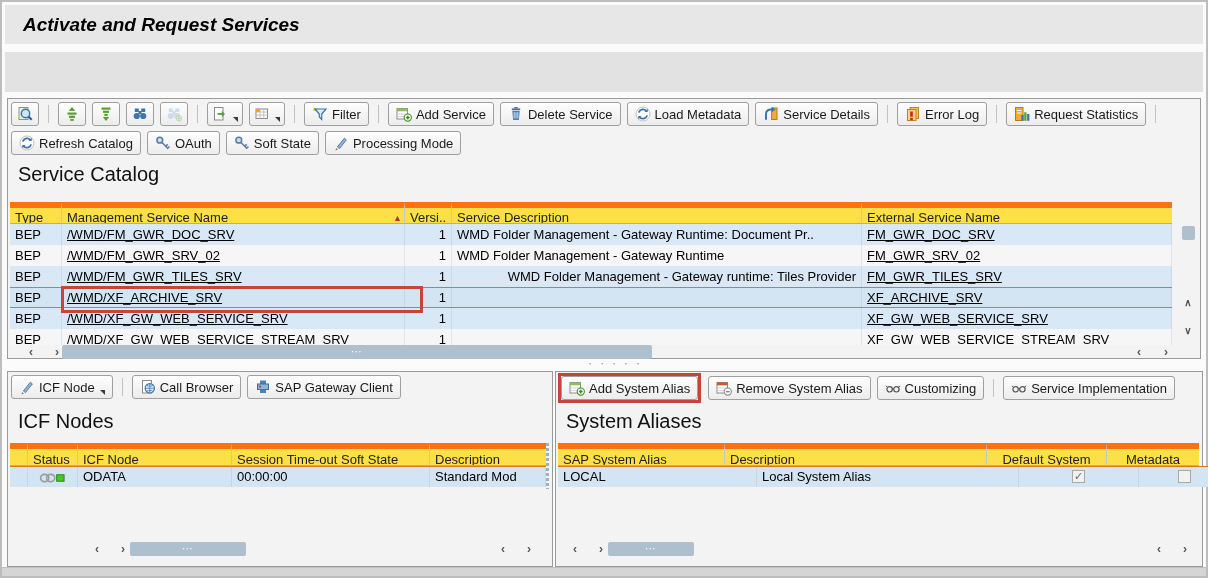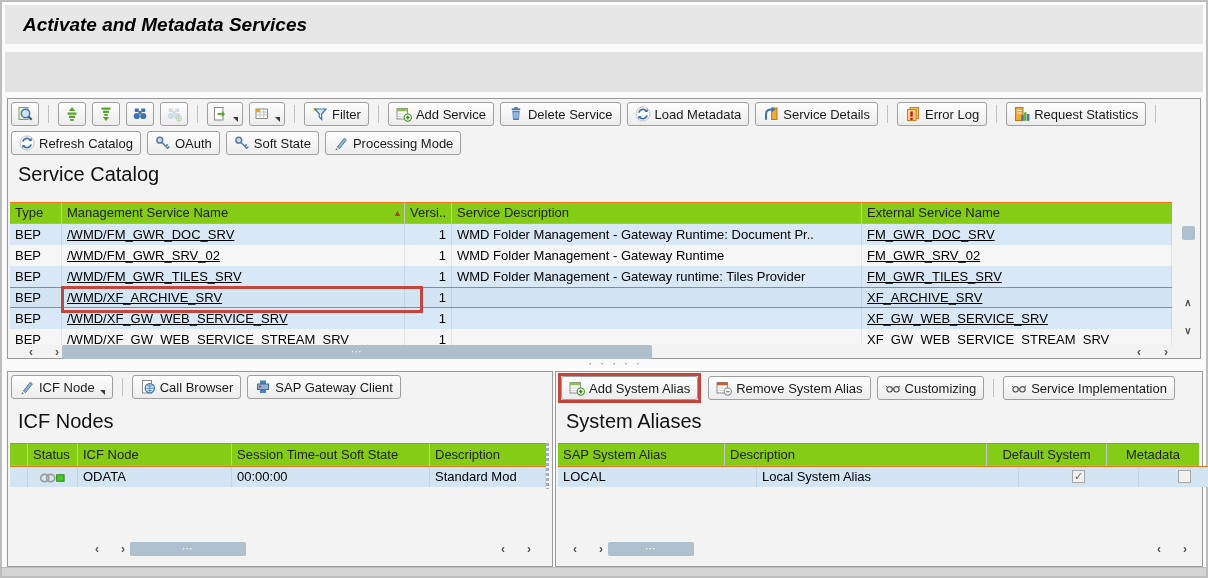--- a/index.html
+++ b/index.html
@@ -28,22 +28,22 @@
   .vsep { width:1px; height:18px; background:#c2c2c2; margin:0 3px; flex:none; }
   .dd-tri { width:0; height:0; border-top:5px solid #3a3a3a; border-left:5px solid transparent; margin:10px 0 0 1px; }
   .disabled { opacity:.45; }
 
   
   .h2 { position:absolute; font-size:20px; color:#111; }
 
   
   .trow { display:flex; }
   .hcell, .cell { font-size:13px; padding:0 5px; overflow:hidden; white-space:nowrap; flex:none; }
-  .hcell { background:#84cc16; border-right:1px solid #c6c6c6; border-top:1px solid #f97316; border-bottom:1px solid #adadad;
-           height:22px; line-height:20px; color:#222; position:relative; }
+  .hcell { background:#fde047; border-right:1px solid #c6c6c6; border-top:6px solid #f97316; border-bottom:1px solid #adadad;
+           height:22px; line-height:20px; color:#222; position:relative;text-decoration:underline; }
   .cell  { height:21px; line-height:21px; border-right:1px solid rgba(150,170,190,.25); }
   .row-blue  .cell { background:#d9e8f7; }
   .row-white .cell { background:#f6f6f6; }
   .row-sel   .cell { background:#d3e5f2; }
   .row-sel { border-top:1px solid #d97a1f; border-bottom:1px solid #d97a1f; height:21px; }
   .row-sel .cell { height:19px; line-height:19px; }
   .link { text-decoration:underline; color:#000; cursor:pointer; }
   .num { text-align:right; }
   .sort-tri { position:absolute; right:2px; top:4px; font-size:9px; color:#b03a2e; line-height:12px; }
 
@@ -71,21 +71,21 @@
 
   .checkbox { display:inline-block; width:13px; height:13px; border:1px solid #a8a8a8; background:#f1f1f1;
               line-height:11px; font-size:11px; color:#666; text-align:center; vertical-align:middle; margin-top:-2px; }
 </style>
 </head>
 <body>
 
 <div class="screen">
 
   <div class="titlebar">
-    <div class="title">Activate and Metadata Services</div>
+    <div class="title">Activate and Request Services</div>
   </div>
   <div class="subbar"></div>
 
   <div class="panel main-panel">
 
     <div class="tbar" style="left:3px; top:3px;">
       <button class="btn icon-only" title="">
         <svg width="16" height="16" viewBox="0 0 16 16">
             <rect x="2" y="1.5" width="9" height="12" fill="#e9f1da" stroke="#8aa05a"></rect>
             <circle cx="8.5" cy="7.5" r="4.2" fill="#cfe3f5" stroke="#3e73ad" stroke-width="1.4"></circle>
@@ -275,21 +275,21 @@
         <div class="cell" style="width:52px;">BEP</div>
         <div class="cell" style="width:343px;"><span class="link">/WMD/FM_GWR_SRV_02</span></div>
         <div class="cell num" style="width:47px;">1</div>
         <div class="cell" style="width:410px;">WMD Folder Management - Gateway Runtime</div>
         <div class="cell" style="width:310px;"><span class="link">FM_GWR_SRV_02</span></div>
       </div>
       <div class="trow row-blue">
         <div class="cell" style="width:52px;">BEP</div>
         <div class="cell" style="width:343px;"><span class="link">/WMD/FM_GWR_TILES_SRV</span></div>
         <div class="cell num" style="width:47px;">1</div>
-        <div class="cell" style="width:410px;">WMD Folder Management - Gateway runtime: Tiles Provider</div>
+        <div class="cell" style="width:410px;text-align:right;">WMD Folder Management - Gateway runtime: Tiles Provider</div>
         <div class="cell" style="width:310px;"><span class="link">FM_GWR_TILES_SRV</span></div>
       </div>
       <div class="trow row-sel">
         <div class="cell" style="width:52px;">BEP</div>
         <div class="cell" style="width:343px;"><span class="link">/WMD/XF_ARCHIVE_SRV</span></div>
         <div class="cell num" style="width:47px;">1</div>
         <div class="cell" style="width:410px;"></div>
         <div class="cell" style="width:310px;"><span class="link">XF_ARCHIVE_SRV</span></div>
       </div>
       <div class="trow row-blue">

